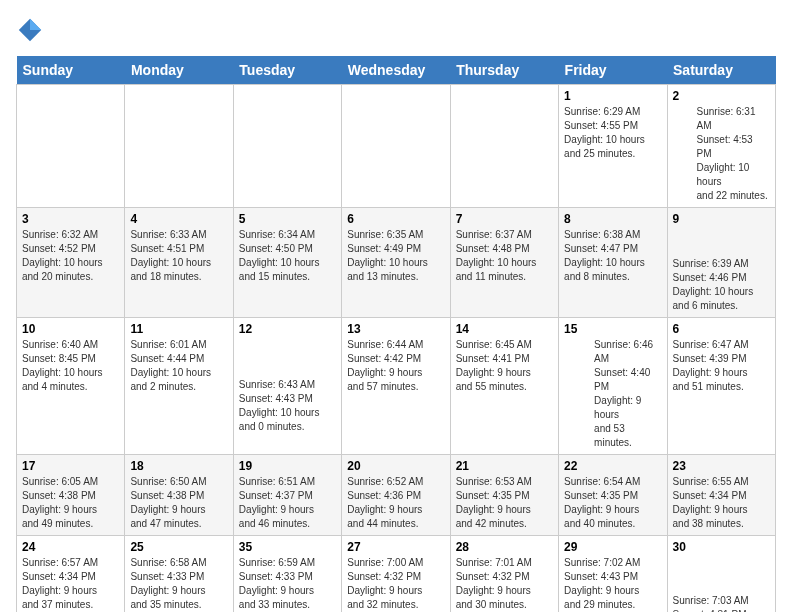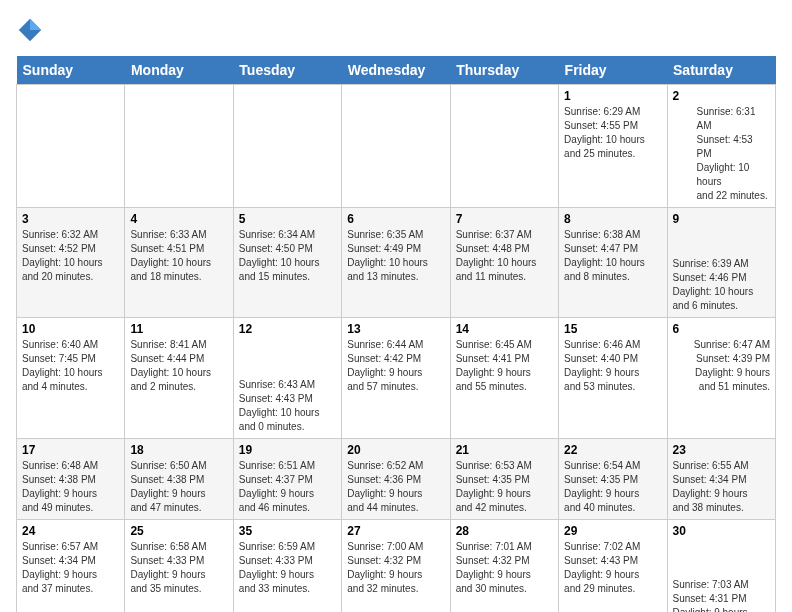--- a/index.html
+++ b/index.html
@@ -187,27 +187,27 @@
           <div class="day-info" style="white-space: pre-line; margin-top: 31px;">Sunrise: 6:39 AM
 Sunset: 4:46 PM
 Daylight: 10 hours
 and 6 minutes.</div>
         </td>
       </tr>
       <tr>
         <td>
           <div class="day-num">10</div>
           <div class="day-info" style="white-space: pre-line;">Sunrise: 6:40 AM
-Sunset: 7:45 PM
+Sunset: 8:45 PM
 Daylight: 10 hours
 and 4 minutes.</div>
         </td>
         <td>
           <div class="day-num">11</div>
-          <div class="day-info" style="white-space: pre-line;">Sunrise: 8:41 AM
+          <div class="day-info" style="white-space: pre-line;">Sunrise: 6:01 AM
 Sunset: 4:44 PM
 Daylight: 10 hours
 and 2 minutes.</div>
         </td>
         <td>
           <div class="day-num">12</div>
           <div class="day-info" style="white-space: pre-line; margin-top: 42px;">Sunrise: 6:43 AM
 Sunset: 4:43 PM
 Daylight: 10 hours
 and 0 minutes.</div>
@@ -221,37 +221,37 @@
         </td>
         <td>
           <div class="day-num">14</div>
           <div class="day-info" style="white-space: pre-line;">Sunrise: 6:45 AM
 Sunset: 4:41 PM
 Daylight: 9 hours
 and 55 minutes.</div>
         </td>
         <td>
           <div class="day-num">15</div>
-          <div class="day-info" style="white-space: pre-line;">Sunrise: 6:46 AM
+          <div class="day-info" style="white-space: pre-line; margin-left: 30px;">Sunrise: 6:46 AM
 Sunset: 4:40 PM
 Daylight: 9 hours
 and 53 minutes.</div>
         </td>
         <td>
           <div class="day-num">6</div>
-          <div class="day-info" style="white-space: pre-line; text-align: right;">Sunrise: 6:47 AM
+          <div class="day-info" style="white-space: pre-line;">Sunrise: 6:47 AM
 Sunset: 4:39 PM
 Daylight: 9 hours
 and 51 minutes.</div>
         </td>
       </tr>
       <tr>
         <td>
           <div class="day-num">17</div>
-          <div class="day-info" style="white-space: pre-line;">Sunrise: 6:48 AM
+          <div class="day-info" style="white-space: pre-line;">Sunrise: 6:05 AM
 Sunset: 4:38 PM
 Daylight: 9 hours
 and 49 minutes.</div>
         </td>
         <td>
           <div class="day-num">18</div>
           <div class="day-info" style="white-space: pre-line;">Sunrise: 6:50 AM
 Sunset: 4:38 PM
 Daylight: 9 hours
 and 47 minutes.</div>

